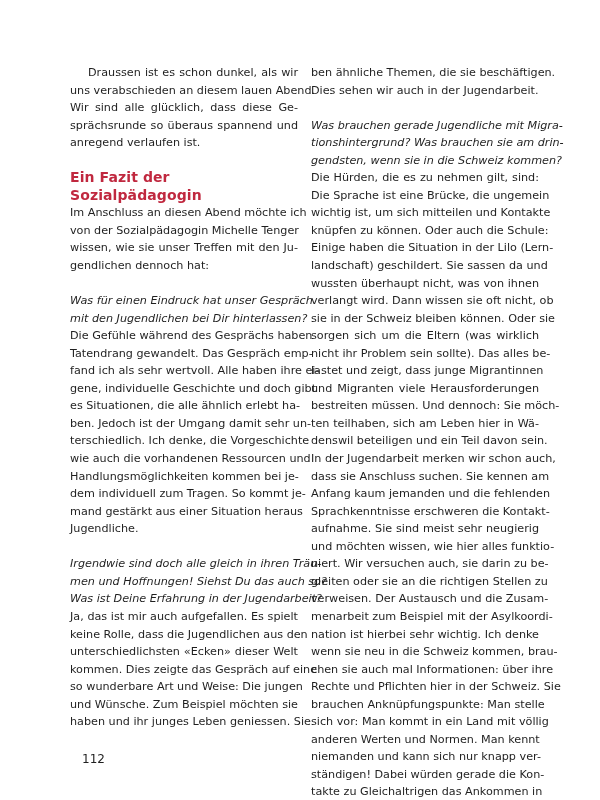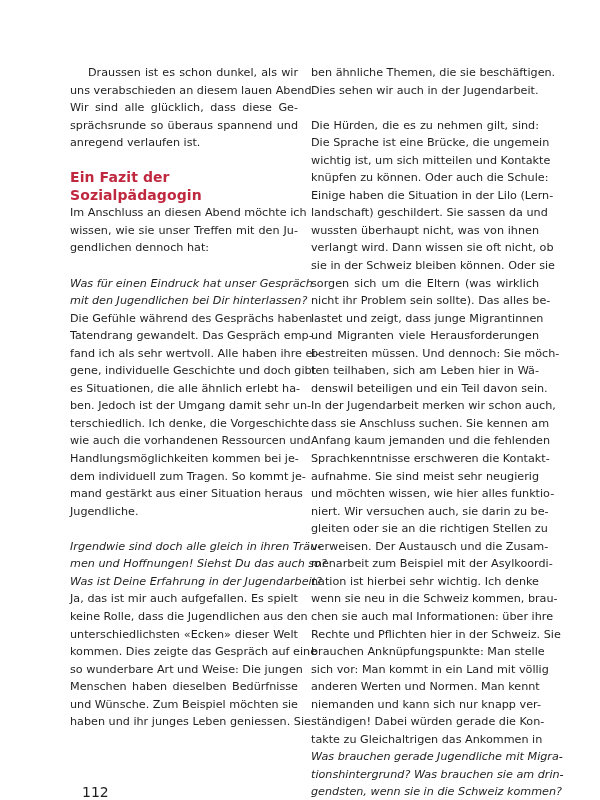--- a/index.html
+++ b/index.html
@@ -7,38 +7,39 @@
       font-family: "DejaVu Sans", sans-serif; color: #1f1f1f; }
     .col { position: absolute; top: 64px; width: 228px; font-size: 11.2px; line-height: 17.55px; }
     .col.left { left: 70px; }
     .col.right { left: 311px; }
     .line { display: block; white-space: nowrap; text-align: justify; text-align-last: justify; height: 17.55px; }
     .line.last { text-align-last: left; }
     .line.it { font-style: italic; }
     .indent { padding-left: 18px; }
     .gap { display: block; height: 17.55px; }
     .heading { display: block; color: #c0283f; font-weight: bold; font-size: 14px; height: 17.55px; letter-spacing: 0.1px; }
-    .pagenum { position: absolute; left: 82px; top: 784px; font-size: 14px; color: #1f1f1f; }
+    .pagenum { position: absolute; left: 82px; top: 752px; font-size: 12px; color: #1f1f1f; }
   </style>
 </head>
 <body>
 
 <div class="col left">
   <div>
       <span class="line indent">Draussen ist es schon dunkel, als wir</span>
       <span class="line">uns verabschieden an diesem lauen Abend.</span>
       <span class="line">Wir sind alle glücklich, dass diese Ge-</span>
       <span class="line">sprächsrunde so überaus spannend und</span>
       <span class="line last">anregend verlaufen ist.</span>
     </div>
   <span class="gap"></span>
   <span class="heading" style="color: rgb(192, 40, 63);">Ein Fazit der Sozialpädagogin</span>
   <span class="gap"></span>
   <div>
       <span class="line">Im Anschluss an diesen Abend möchte ich</span>
+      <span class="line">von der Sozialpädagogin Michelle Tenger</span>
       <span class="line">wissen, wie sie unser Treffen mit den Ju-</span>
       <span class="line last">gendlichen dennoch hat:</span>
     </div>
   <span class="gap"></span>
   <div>
       <span class="line it">Was für einen Eindruck hat unser Gespräch</span>
       <span class="line it last">mit den Jugendlichen bei Dir hinterlassen?</span>
     </div>
   <div>
       <span class="line">Die Gefühle während des Gesprächs haben</span>
@@ -59,32 +60,36 @@
       <span class="line it">Irgendwie sind doch alle gleich in ihren Träu-</span>
       <span class="line it">men und Hoffnungen! Siehst Du das auch so?</span>
       <span class="line it">Was ist Deine Erfahrung in der Jugendarbeit?</span>
     </div>
   <div>
       <span class="line">Ja, das ist mir auch aufgefallen. Es spielt</span>
       <span class="line">keine Rolle, dass die Jugendlichen aus den</span>
       <span class="line">unterschiedlichsten «Ecken» dieser Welt</span>
       <span class="line">kommen. Dies zeigte das Gespräch auf eine</span>
       <span class="line">so wunderbare Art und Weise: Die jungen</span>
-      <span class="line">Menschen haben dieselben Bedürfnisse</span>
       <span class="line">und Wünsche. Zum Beispiel möchten sie</span>
       <span class="line">haben und ihr junges Leben geniessen. Sie</span>
     </div>
 </div>
 
 <div class="col right">
   <div>
       <span class="line">ben ähnliche Themen, die sie beschäftigen.</span>
       <span class="line last">Dies sehen wir auch in der Jugendarbeit.</span>
     </div>
   <span class="gap"></span>
+  <div>
+      <span class="line it">Was brauchen gerade Jugendliche mit Migra-</span>
+      <span class="line it">tionshintergrund? Was brauchen sie am drin-</span>
+      <span class="line it last">gendsten, wenn sie in die Schweiz kommen?</span>
+    </div>
   <div>
       <span class="line">Die Hürden, die es zu nehmen gilt, sind:</span>
       <span class="line">Die Sprache ist eine Brücke, die ungemein</span>
       <span class="line">wichtig ist, um sich mitteilen und Kontakte</span>
       <span class="line">knüpfen zu können. Oder auch die Schule:</span>
       <span class="line">Einige haben die Situation in der Lilo (Lern-</span>
       <span class="line">landschaft) geschildert. Sie sassen da und</span>
       <span class="line">wussten überhaupt nicht, was von ihnen</span>
       <span class="line">verlangt wird. Dann wissen sie oft nicht, ob</span>
       <span class="line">sie in der Schweiz bleiben können. Oder sie</span>
@@ -109,20 +114,15 @@
       <span class="line">wenn sie neu in die Schweiz kommen, brau-</span>
       <span class="line">chen sie auch mal Informationen: über ihre</span>
       <span class="line">Rechte und Pflichten hier in der Schweiz. Sie</span>
       <span class="line">brauchen Anknüpfungspunkte: Man stelle</span>
       <span class="line">sich vor: Man kommt in ein Land mit völlig</span>
       <span class="line">anderen Werten und Normen. Man kennt</span>
       <span class="line">niemanden und kann sich nur knapp ver-</span>
       <span class="line">ständigen! Dabei würden gerade die Kon-</span>
       <span class="line">takte zu Gleichaltrigen das Ankommen in</span>
     </div>
-  <div>
-      <span class="line it">Was brauchen gerade Jugendliche mit Migra-</span>
-      <span class="line it">tionshintergrund? Was brauchen sie am drin-</span>
-      <span class="line it last">gendsten, wenn sie in die Schweiz kommen?</span>
-    </div>
 </div>
 
 <div class="pagenum">112</div>
 
 </body></html>

